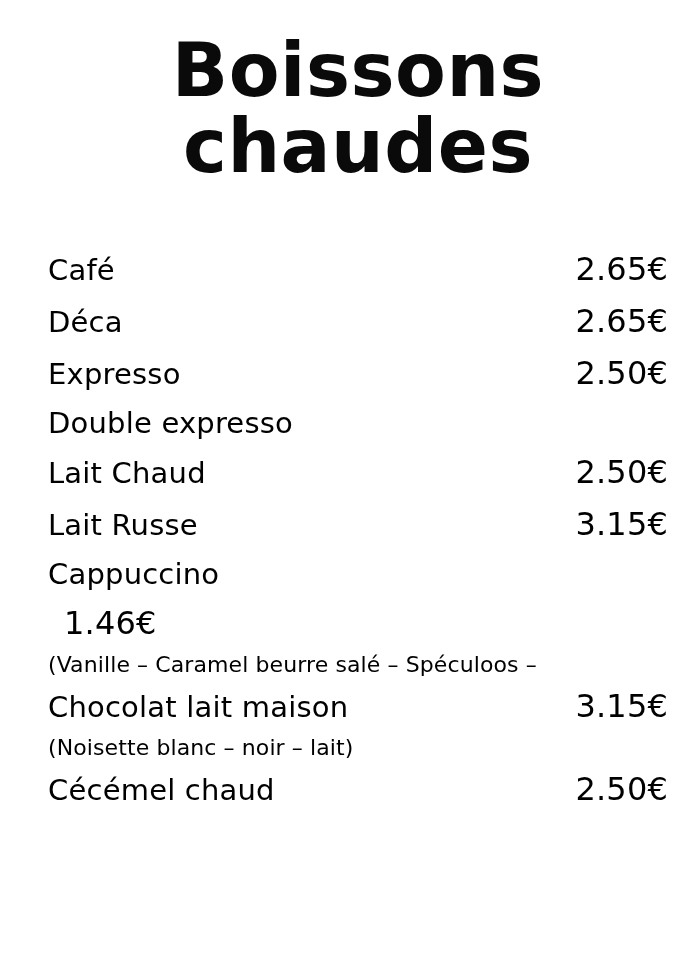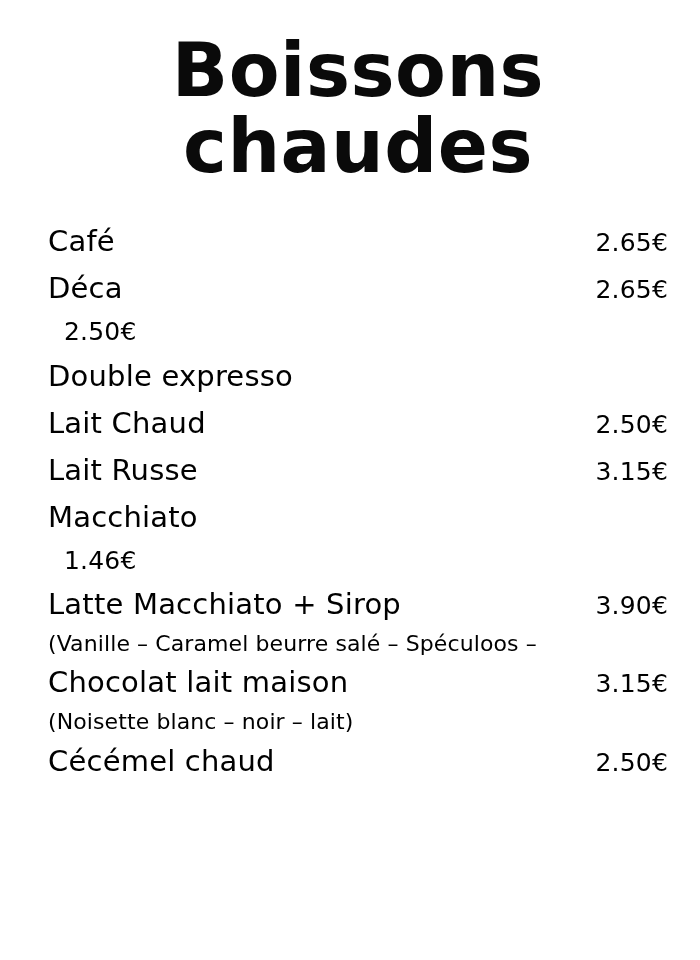--- a/index.html
+++ b/index.html
@@ -30,38 +30,38 @@
     line-height: 1.03;
     letter-spacing: 0.5px;
     margin: 18px 0 0 0;
     padding: 0 10px;
     color: #0a0a0a;
   }
   .menu-title .line {
     display: block;
   }
   .items {
-    margin-top: 34px;
+    margin-top: 60px;
     display: flex;
     flex-direction: column;
   }
   .item-row {
     display: flex;
     align-items: baseline;
     justify-content: space-between;
     padding: 0 4px 0 4px;
   }
   .item-name {
     font-size: 29px;
     line-height: 1.62;
     letter-spacing: 0.2px;
     white-space: nowrap;
   }
   .item-price {
-    font-size: 25px;
+    font-size: 32px;
     line-height: 1.62;
     letter-spacing: 0.2px;
     white-space: nowrap;
     padding-left: 16px;
   }
   .item-note {
     font-size: 22px;
     line-height: 1.42;
     letter-spacing: 0.1px;
     padding: 0 4px;
@@ -87,49 +87,46 @@
       <span class="item-name">Café</span>
       <span class="item-price">2.65€</span>
     </div>
 
     <div class="item-row">
       <span class="item-name">Déca</span>
       <span class="item-price">2.65€</span>
     </div>
 
     <div class="item-row">
+      <span class="item-name">Expresso</span>
       <span class="item-price">2.50€</span>
     </div>
 
     <div class="item-row">
       <span class="item-name">Double expresso</span>
     </div>
 
     <div class="item-row">
       <span class="item-name">Lait Chaud</span>
       <span class="item-price">2.50€</span>
     </div>
 
     <div class="item-row">
       <span class="item-name">Lait Russe</span>
       <span class="item-price">3.15€</span>
     </div>
 
     <div class="item-row">
-      <span class="item-name">Macchiato</span>
+      <span class="item-name">Cappuccino</span>
     </div>
 
     <div class="item-row">
       <span class="item-price">1.46€</span>
     </div>
 
-    <div class="item-row">
-      <span class="item-name">Latte Macchiato + Sirop</span>
-      <span class="item-price">3.90€</span>
-    </div>
 
     <div class="item-note">
       <span class="note-line">(Vanille – Caramel beurre salé – Spéculoos –</span>
     </div>
 
     <div class="item-row">
       <span class="item-name">Chocolat lait maison</span>
       <span class="item-price">3.15€</span>
     </div>
 

